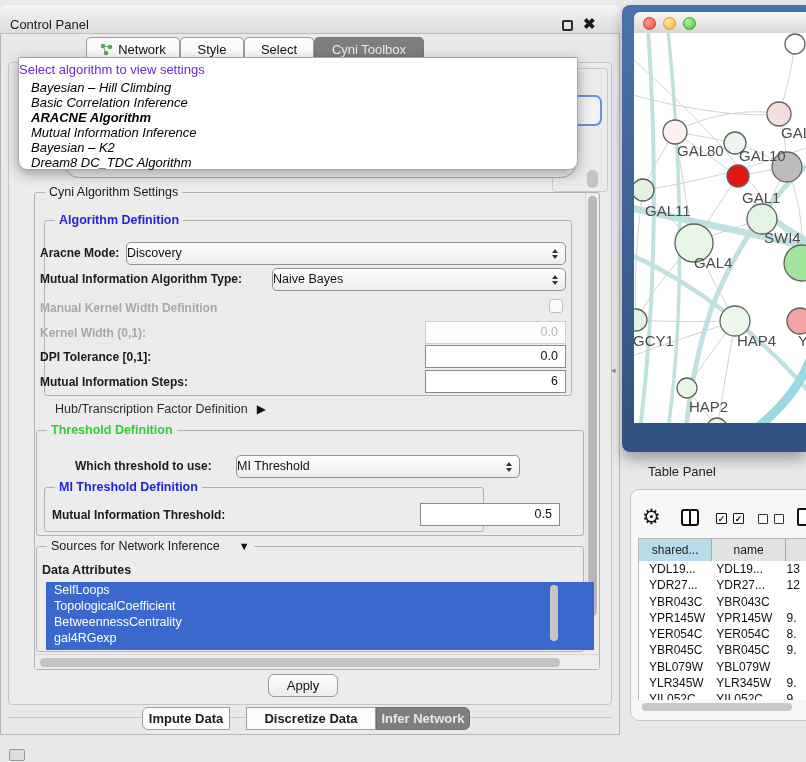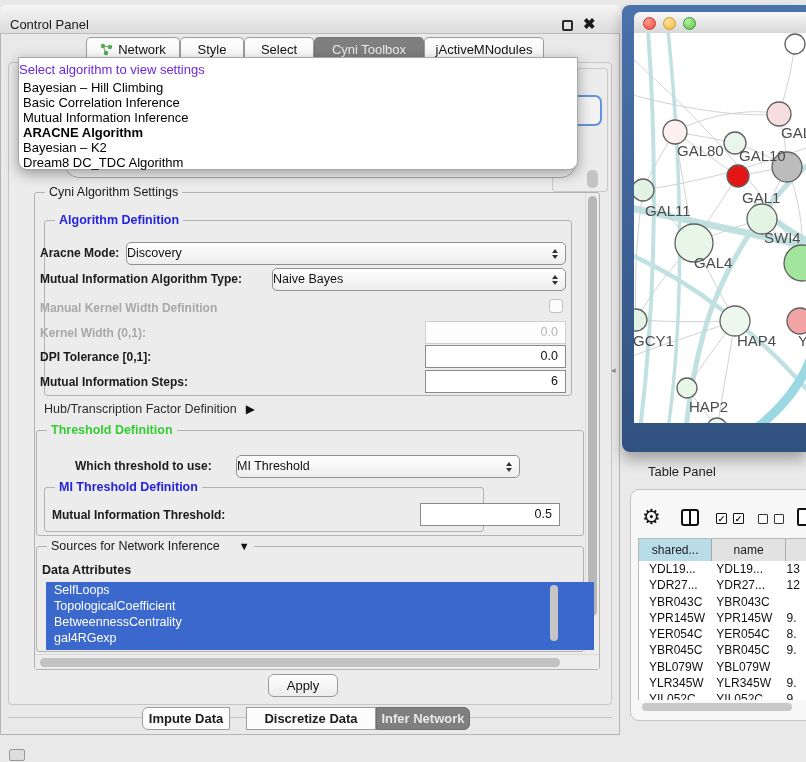--- a/index.html
+++ b/index.html
@@ -21,21 +21,21 @@
 
   
   #bg-combo{left:64px;top:146px;width:512px;height:32px;background:#f4f4f4;border:1px solid #ababab;border-radius:15px;color:#9e9e9e;font-size:13px;line-height:30px;padding-left:22px;}
   #frag-border{left:552px;top:68px;width:56px;height:124px;border:1px solid #c9c9c9;border-radius:3px;}
   #frag-blue{left:568px;top:95px;width:34px;height:31px;border:2px solid #6592dd;border-radius:7px;background:#f2f2f2;}
   #frag-nub{left:587px;top:170px;width:11px;height:18px;background:#c4c4c4;border-radius:5px;}
 
   
   #algo-popup{left:18px;top:57px;width:560px;height:113px;background:#ffffff;border:1px solid #a6a6a6;border-radius:0 0 9px 9px;box-shadow:0 4px 14px rgba(0,0,0,.35);z-index:30;padding-top:2px;}
   #algo-popup .ph{height:20px;line-height:20px;color:#6d28d9;font-size:13px;}
-  #algo-popup .item{height:15px;line-height:15px;padding-left:4px;font-size:13px;color:#000;}
+  #algo-popup .item{height:15px;line-height:15px;padding-left:12px;font-size:13px;color:#000;font-style:italic;}
   #algo-popup .item.sel{font-weight:bold;}
 
   
   .grp{border:1px solid #b2b2b2;border-radius:3px;}
   .grp-t{position:absolute;top:-8px;left:10px;background:#ececec;padding:0 4px;font-size:12.5px;color:#1a1a1a;white-space:nowrap;}
   .grp-t.blue{color:#2424dd;font-weight:bold;}
   .grp-t.green{color:#33cc33;font-weight:bold;}
 
   .lbl{font-size:12px;font-weight:bold;color:#1b1b1b;white-space:nowrap;}
   .lbl.dis{color:#a8a8a8;}
@@ -121,23 +121,20 @@
   </div>
   <div class="abs tab" style="left:180px;width:64px;">
       <span>Style</span>
     </div>
   <div class="abs tab" style="left:244px;width:70px;">
       <span>Select</span>
     </div>
   <div class="abs tab active" style="left:314px;width:110px;">
       <span>Cyni Toolbox</span>
     </div>
-  <div class="abs tab" style="left:424px;width:120px;">
-      <span>jActiveMNodules</span>
-    </div>
 
   <div class="abs" id="cp-content"></div>
 
   <div class="abs" id="frag-border"></div>
   <div class="abs" id="frag-blue"></div>
   <div class="abs" id="frag-nub"></div>
   <div class="abs" id="bg-combo">gal-filtered.sif default node</div>
 
   <div class="abs grp" style="left:34px;top:192px;width:566px;height:478px;">
     <span class="grp-t">Cyni Algorithm Settings</span>
@@ -172,21 +169,21 @@
   </div>
   <div class="abs lbl dis" style="left:40px;top:301px;">Manual Kernel Width Definition</div>
   <div class="abs ckbox" style="left:549px;top:299px;"></div>
   <div class="abs lbl dis" style="left:40px;top:326px;">Kernel Width (0,1):</div>
   <div class="abs field dis" style="left:425px;top:321px;width:141px;">0.0</div>
   <div class="abs lbl" style="left:40px;top:350px;">DPI Tolerance [0,1]:</div>
   <div class="abs field" style="left:425px;top:345px;width:141px;">0.0</div>
   <div class="abs lbl" style="left:40px;top:375px;">Mutual Information Steps:</div>
   <div class="abs field" style="left:425px;top:370px;width:141px;">6</div>
 
-  <div class="abs" style="left:44px;top:402px;font-size:12.5px;color:#2b2b2b;display:flex;align-items:center;gap:9px;">
+  <div class="abs" style="left:55px;top:402px;font-size:12.5px;color:#2b2b2b;display:flex;align-items:center;gap:9px;">
     <span>Hub/Transcription Factor Definition</span>
     <span style="font-size:12px;color:#111;">▶</span>
   </div>
 
   <div class="abs grp" style="left:36px;top:430px;width:548px;height:106px;">
     <span class="grp-t green">Threshold Definition</span>
   </div>
   <div class="abs lbl" style="left:75px;top:459px;">Which threshold to use:</div>
   <div class="abs combo" style="left:236px;top:455px;width:284px;">
     <span>MI Threshold</span>
@@ -228,22 +225,22 @@
       <span>Discretize Data</span>
     </div>
   <div class="abs btab last active" style="left:376px;width:94px;">
       <span>Infer Network</span>
     </div>
 
   <div class="abs" id="algo-popup">
     <div class="ph">Select algorithm to view settings</div>
     <div class="item">Bayesian – Hill Climbing</div>
     <div class="item">Basic Correlation Inference</div>
+    <div class="item sel">ARACNE Algorithm</div>
     <div class="item">Mutual Information Inference</div>
-    <div class="item sel">ARACNE Algorithm</div>
     <div class="item">Bayesian – K2</div>
     <div class="item">Dream8 DC_TDC Algorithm</div>
   </div>
 
   <div class="abs" id="collapse-arrow">◂</div>
 
   <div class="abs" id="net-window"></div>
   <div class="abs" id="net-titlebar">
     <div class="light" style="left:9px;background:radial-gradient(circle at 35% 30%,#ff9a90,#ee4b40);border:1px solid #c33b32;"></div>
     <div class="light" style="left:29px;background:radial-gradient(circle at 35% 30%,#ffe39a,#f5b93e);border:1px solid #cb9a2e;"></div>

